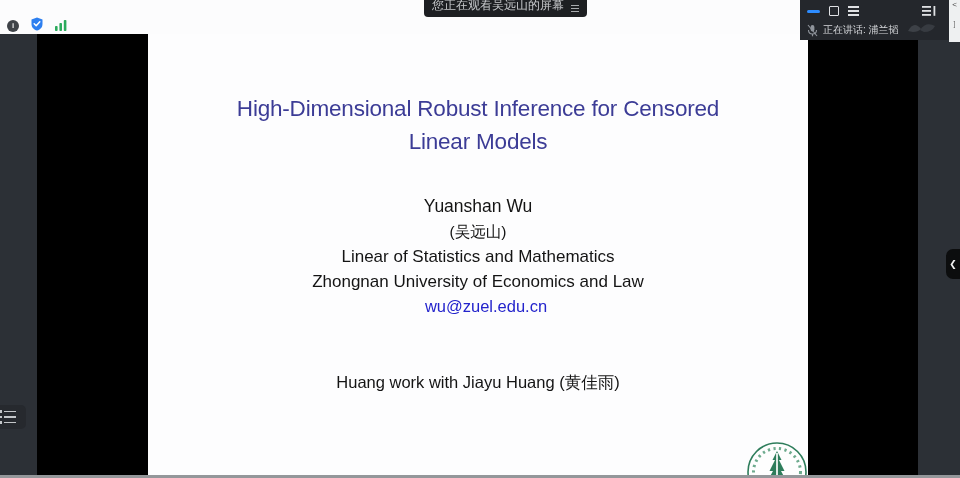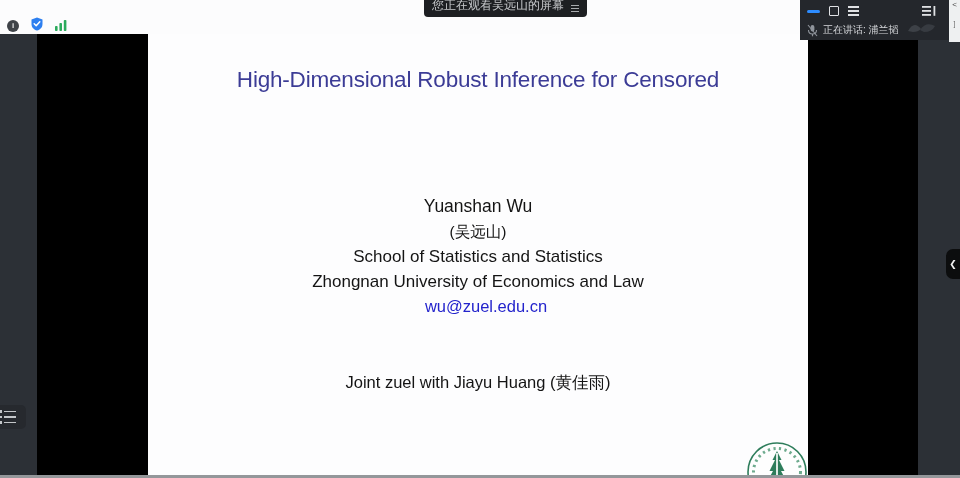--- a/index.html
+++ b/index.html
@@ -20,21 +20,21 @@
   .ham{display:flex;flex-direction:column;gap:1.5px;padding-bottom:2px;}
   .ham i{display:block;width:8px;height:1.3px;background:#a7aaad;}
   
   .strip-left{position:absolute;left:0;top:34px;width:37px;height:444px;background:#2c3036;}
   .bar-left{position:absolute;left:37px;top:34px;width:111px;height:444px;background:#000;}
   .slide{position:absolute;left:148px;top:34px;width:660px;height:444px;background:#fdfdfe;color:#141414;}
   .bar-right{position:absolute;left:808px;top:34px;width:110px;height:444px;background:#000;}
   .strip-right{position:absolute;left:918px;top:34px;width:42px;height:444px;background:#2c3036;}
   .bottom-line{position:absolute;left:0;top:475px;width:960px;height:3px;background:#94979a;z-index:60;}
   
-  .slide-title{position:absolute;left:0;top:29px;width:100%;text-align:center;
+  .slide-title{position:absolute;left:0;top:58px;width:100%;text-align:center;
     color:#3c3c96;font-size:22.5px;line-height:33px;letter-spacing:-0.2px;}
   .author-block{position:absolute;left:0;top:160px;width:100%;text-align:center;line-height:25px;}
   .a-name{font-size:17.5px;}
   .a-cn{font-size:15.5px;}
   .a-line{font-size:17px;}
   .a-email{font-size:16.5px;color:#2424cc;margin-left:16px;}
   .jointwork{position:absolute;left:0;top:338px;width:100%;text-align:center;font-size:16.5px;line-height:20px;}
   .dateline{position:absolute;left:0;top:390px;width:100%;text-align:center;font-size:14.5px;line-height:20px;}
   .logo{position:absolute;left:597px;top:405px;}
   
@@ -92,29 +92,30 @@
         </span>
     </div>
   </div>
 
   <div class="strip-left"></div>
   <div class="bar-left"></div>
 
   <div class="slide">
     <div class="slide-title">
       <div>High-Dimensional Robust Inference for Censored</div>
+      <div>Linear Models</div>
     </div>
     <div class="author-block">
       <div class="a-name">Yuanshan Wu</div>
       <div class="a-cn">(吴远山)</div>
-      <div class="a-line">School of Statistics and Statistics</div>
+      <div class="a-line">Linear of Statistics and Mathematics</div>
       <div class="a-line">Zhongnan University of Economics and Law</div>
       <div class="a-email">wu@zuel.edu.cn</div>
     </div>
-    <div class="jointwork">Joint zuel with Jiayu Huang (黄佳雨)</div>
+    <div class="jointwork">Huang work with Jiayu Huang (黄佳雨)</div>
     <span class="logo">
       <svg width="64" height="70" viewBox="0 0 64 70">
         <circle cx="32" cy="33" r="29" fill="#fefefe" stroke="#2e7d5b" stroke-width="1.6"></circle>
         <circle cx="32" cy="33" r="23.5" fill="none" stroke="#3e8f68" stroke-width="3" stroke-dasharray="2.2 3.4" opacity="0.75"></circle>
         <path d="M32 12 L27.5 21 H36.5 Z" fill="#2e7d5b"></path>
         <path d="M30 21 L24.5 32 H39.5 L34 21 Z" fill="#2e7d5b"></path>
         <path d="M28 32 L21 45 H43 L36 32 Z" fill="#2e7d5b"></path>
         <rect x="31" y="14" width="2" height="31" fill="#fefefe" opacity="0.85"></rect>
       </svg>
     </span>

